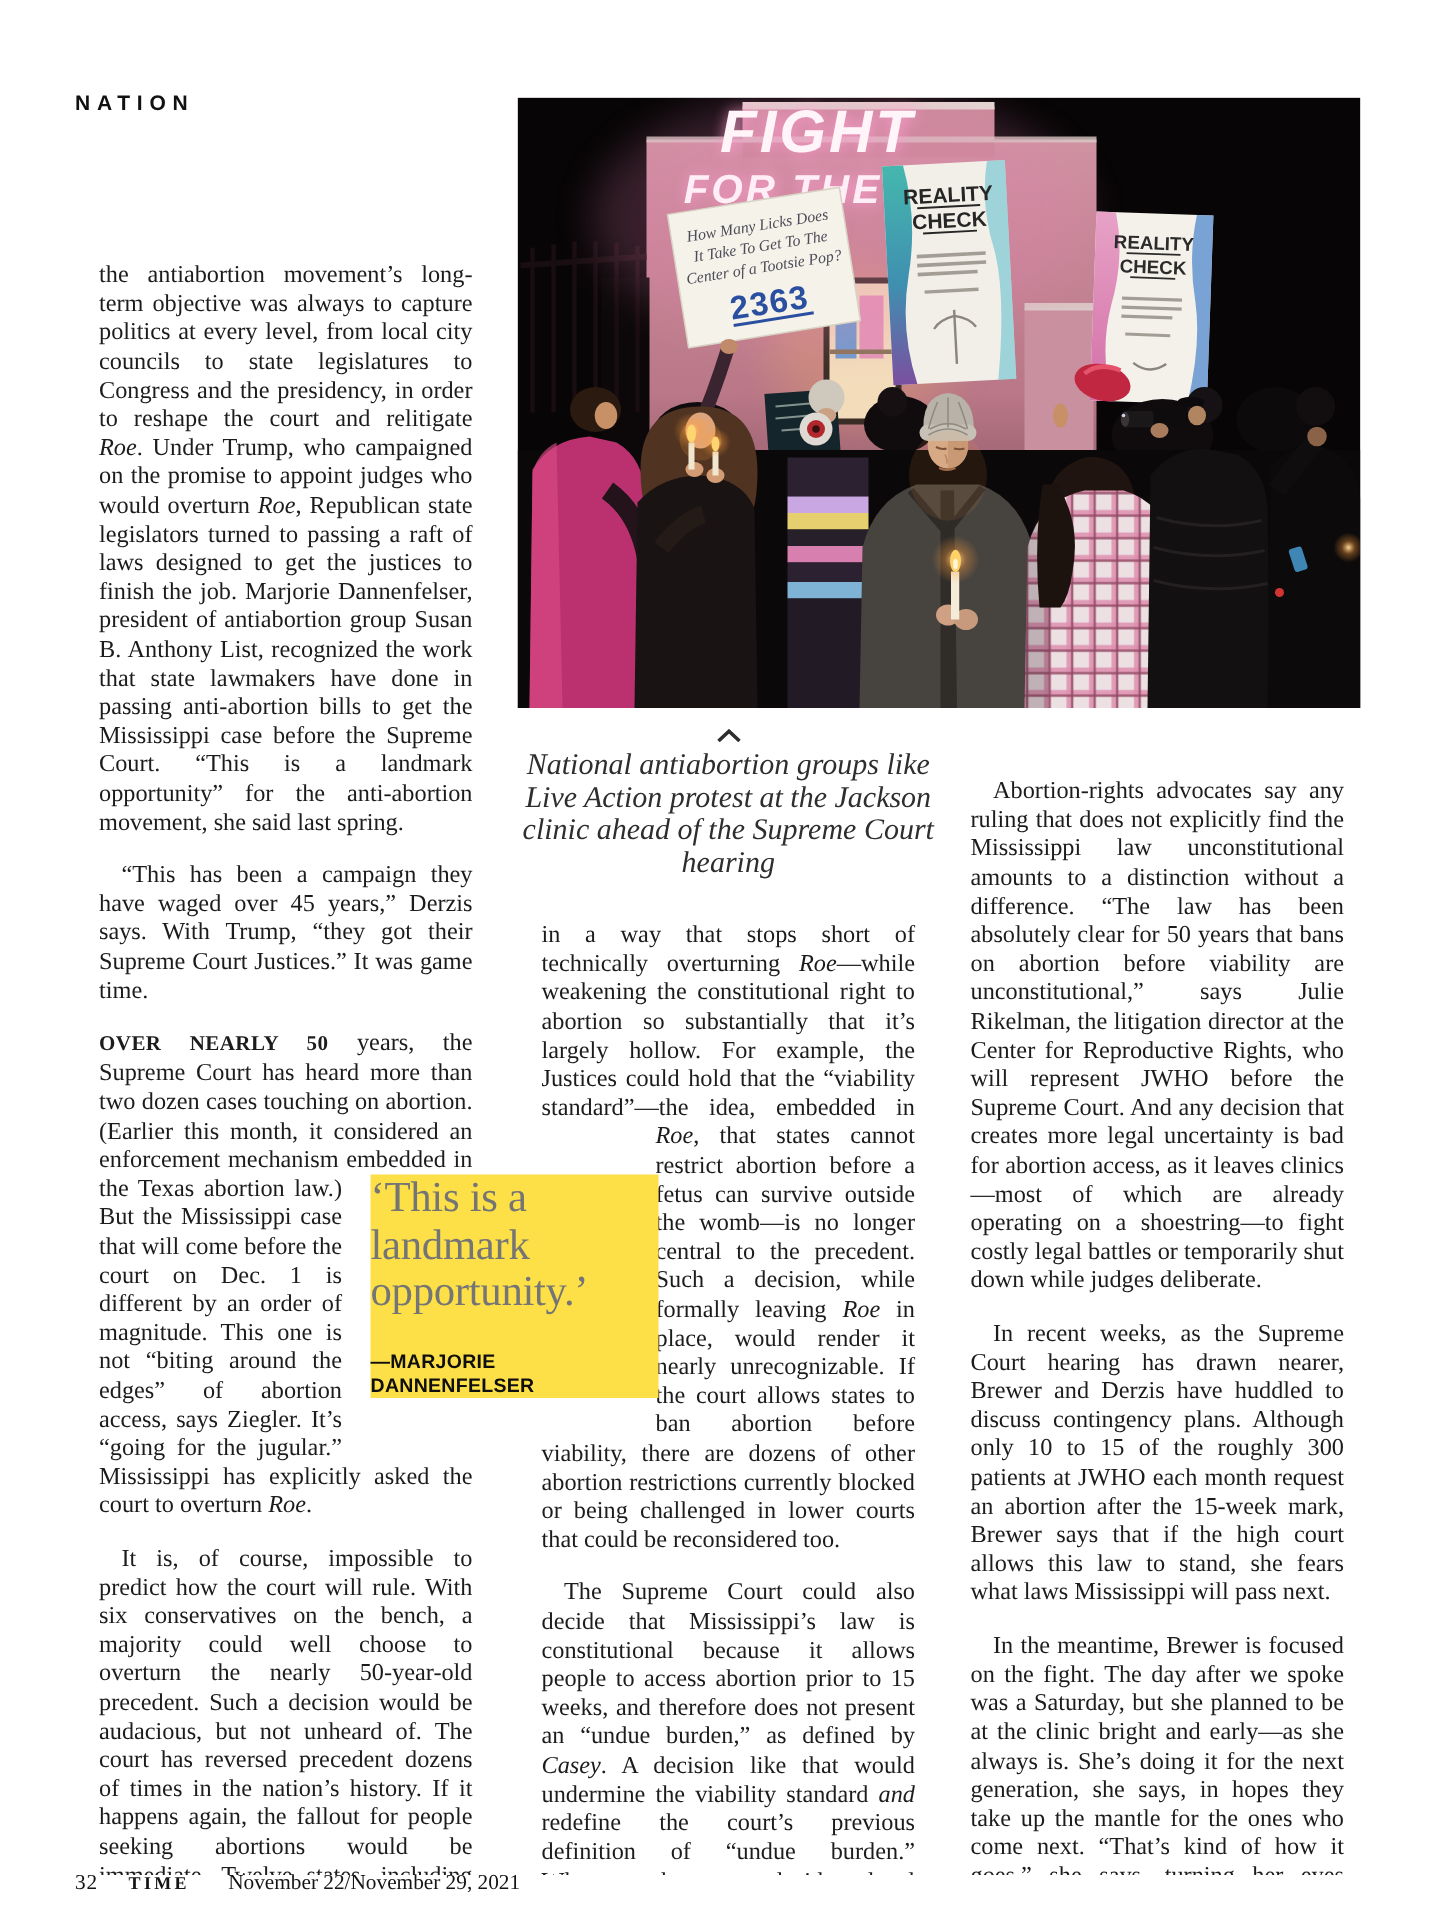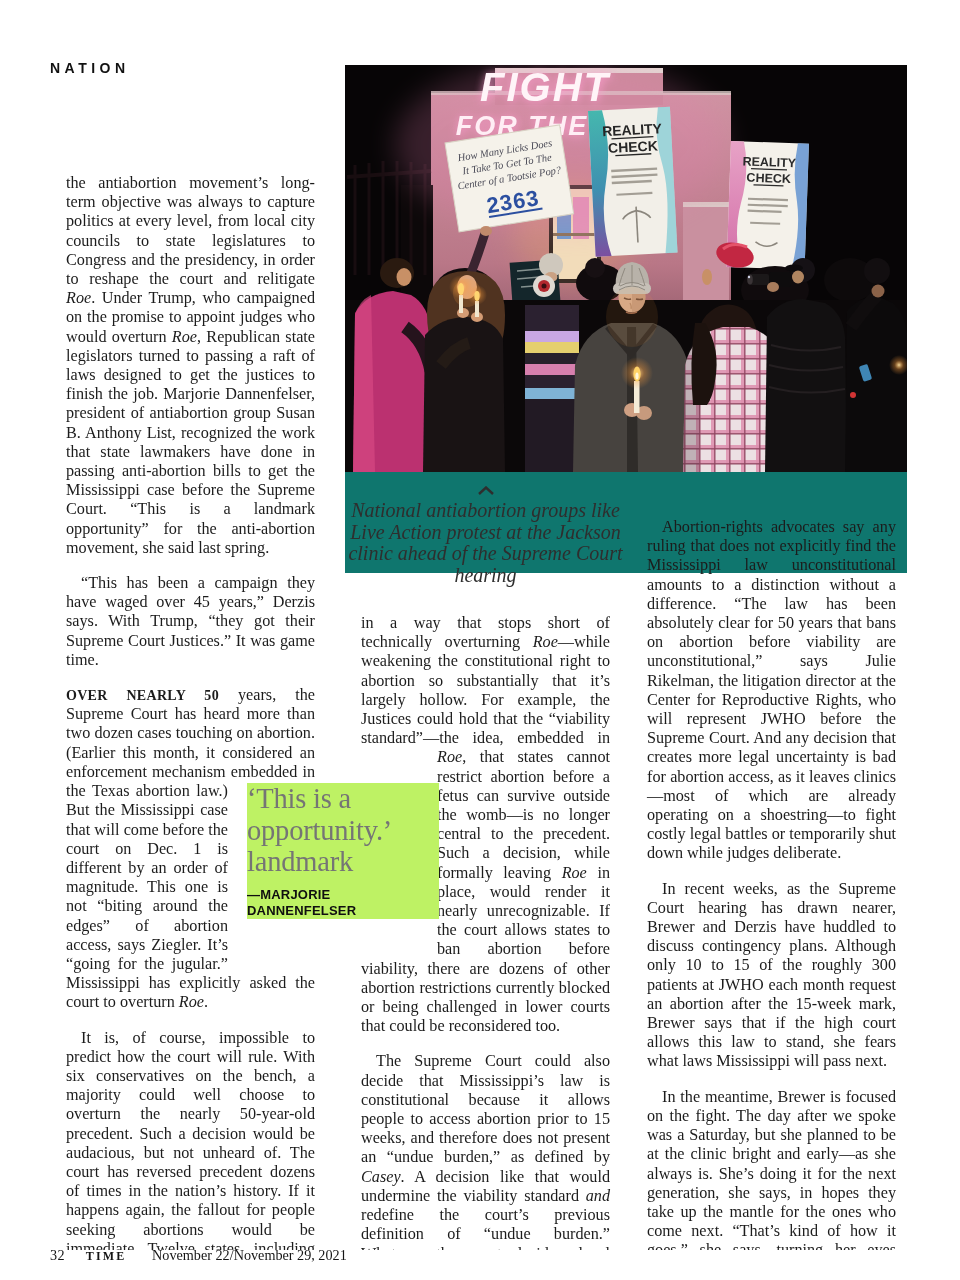--- a/index.html
+++ b/index.html
@@ -2,21 +2,21 @@
 <html><head>
 <meta charset="utf-8">
 <style>
   html,body{margin:0;padding:0;background:#ffffff;}
   #page{position:relative;width:960px;height:1280px;background:#ffffff;overflow:hidden;
         font-family:"Liberation Serif",serif;color:#1c1c1c;}
 
   #nation{position:absolute;left:50px;top:60px;font-family:"Liberation Sans",sans-serif;
           font-weight:bold;font-size:14px;letter-spacing:4.5px;color:#111;}
 
-  #photo{position:absolute;left:345px;top:65px;width:562px;height:508px;background:#0f766e;overflow:hidden;}
+  #photo{position:absolute;left:345px;top:65px;width:562px;height:407px;background:#e5e5e5;overflow:hidden;}
 
   #caption{position:absolute;left:347px;top:486px;width:277px;text-align:center;
            font-style:italic;font-size:20px;line-height:21.5px;color:#2e2e2e;}
   #caption .caret{display:block;margin:0 auto 5px auto;}
 
   .col{position:absolute;width:281px;font-size:16.2px;line-height:19.2px;text-align:justify;overflow:hidden;}
   #col1{left:50px;top:158px;height:1092px;}
   #col2{left:345px;top:598px;height:652px;}
   #col3{left:631px;top:502px;height:748px;}
 
@@ -26,23 +26,23 @@
   .i{font-style:italic;}
   .sc{font-size:13.4px;letter-spacing:0.4px;}
   .lead{font-weight:bold;font-size:14px;letter-spacing:0.3px;}
   .end{display:inline-block;width:8px;height:11px;border:2.5px solid #d6342c;margin-left:8px;vertical-align:-1px;}
 
   .fr{float:right;width:0;}
   .fr2{float:right;clear:right;}
   .fl{float:left;width:0;}
   .fl2{float:left;clear:left;}
 
-  #pullquote{position:absolute;left:247px;top:783px;width:192px;background:#bef264;}
+  #pullquote{position:absolute;left:247px;top:783px;width:192px;background:#fde047;}
   #pullquote .q{font-size:28.5px;line-height:31.5px;color:#757575;letter-spacing:-0.2px;}
-  #pullquote .attr{margin-top:9px;font-family:"Liberation Sans",sans-serif;font-weight:bold;
+  #pullquote .attr{margin-top:22px;font-family:"Liberation Sans",sans-serif;font-weight:bold;
                    font-size:13px;line-height:16px;color:#0f0f0f;letter-spacing:0.2px;}
 
   #footer{position:absolute;left:50px;top:1247px;font-size:14.2px;color:#141414;white-space:nowrap;}
   #footer .pg{letter-spacing:0.5px;}
   #footer .mag{margin-left:17px;font-weight:bold;letter-spacing:2.2px;font-size:12px;}
   #footer .date{margin-left:22px;}
 </style>
 </head>
 <body>
 
@@ -334,22 +334,22 @@
 
   <div class="col" id="col3">
       <p class="para indent"><span>Abortion-rights advocates say any ruling that does not explicitly find the Mississippi law unconstitutional amounts to a distinction without a difference. “The law has been absolutely clear for 50 years that bans on abortion before viability are unconstitutional,” says Julie Rikelman, the litigation director at the Center for Reproductive Rights, who will represent JWHO before the Supreme Court. And any decision that creates more legal uncertainty is bad for abortion access, as it leaves clinics—most of which are already operating on a shoestring—to fight costly legal battles or temporarily shut down while judges deliberate.</span></p>
       <p class="para indent"><span>In recent weeks, as the Supreme Court hearing has drawn nearer, Brewer and Derzis have huddled to discuss contingency plans. Although only 10 to 15 of the roughly 300 patients at JWHO each month request an abortion after the 15-week mark, Brewer says that if the high court allows this law to stand, she fears what laws Mississippi will pass next.</span></p>
       <p class="para indent"><span>In the meantime, Brewer is focused on the fight. The day after we spoke was a Saturday, but she planned to be at the clinic bright and early—as she always is. She’s doing it for the next generation, she says, in hopes they take up the mantle for the ones who come next. “That’s kind of how it goes,” she says, turning her eyes briefly away from the security screen. “You have to have people to continue to fight.” </span><span class="i">—With reporting by </span><span class="sc">MARIAH ESPADA/WASHINGTON</span><span> </span><span class="i">and</span><span> </span><span class="sc">LESLIE DICKSTEIN/NEW YORK</span><span class="end" style="border-color: rgb(214, 52, 44);"></span></p>
     </div>
 
   <div id="pullquote">
     <div class="q">
       <div>‘This is a</div>
+      <div>landmark</div>
       <div>opportunity.’</div>
-      <div>landmark</div>
     </div>
     <div class="attr">
       <div>—MARJORIE</div>
       <div>DANNENFELSER</div>
     </div>
   </div>
 
   <div id="footer">
     <span class="pg">32</span>
     <span class="mag">TIME</span>

